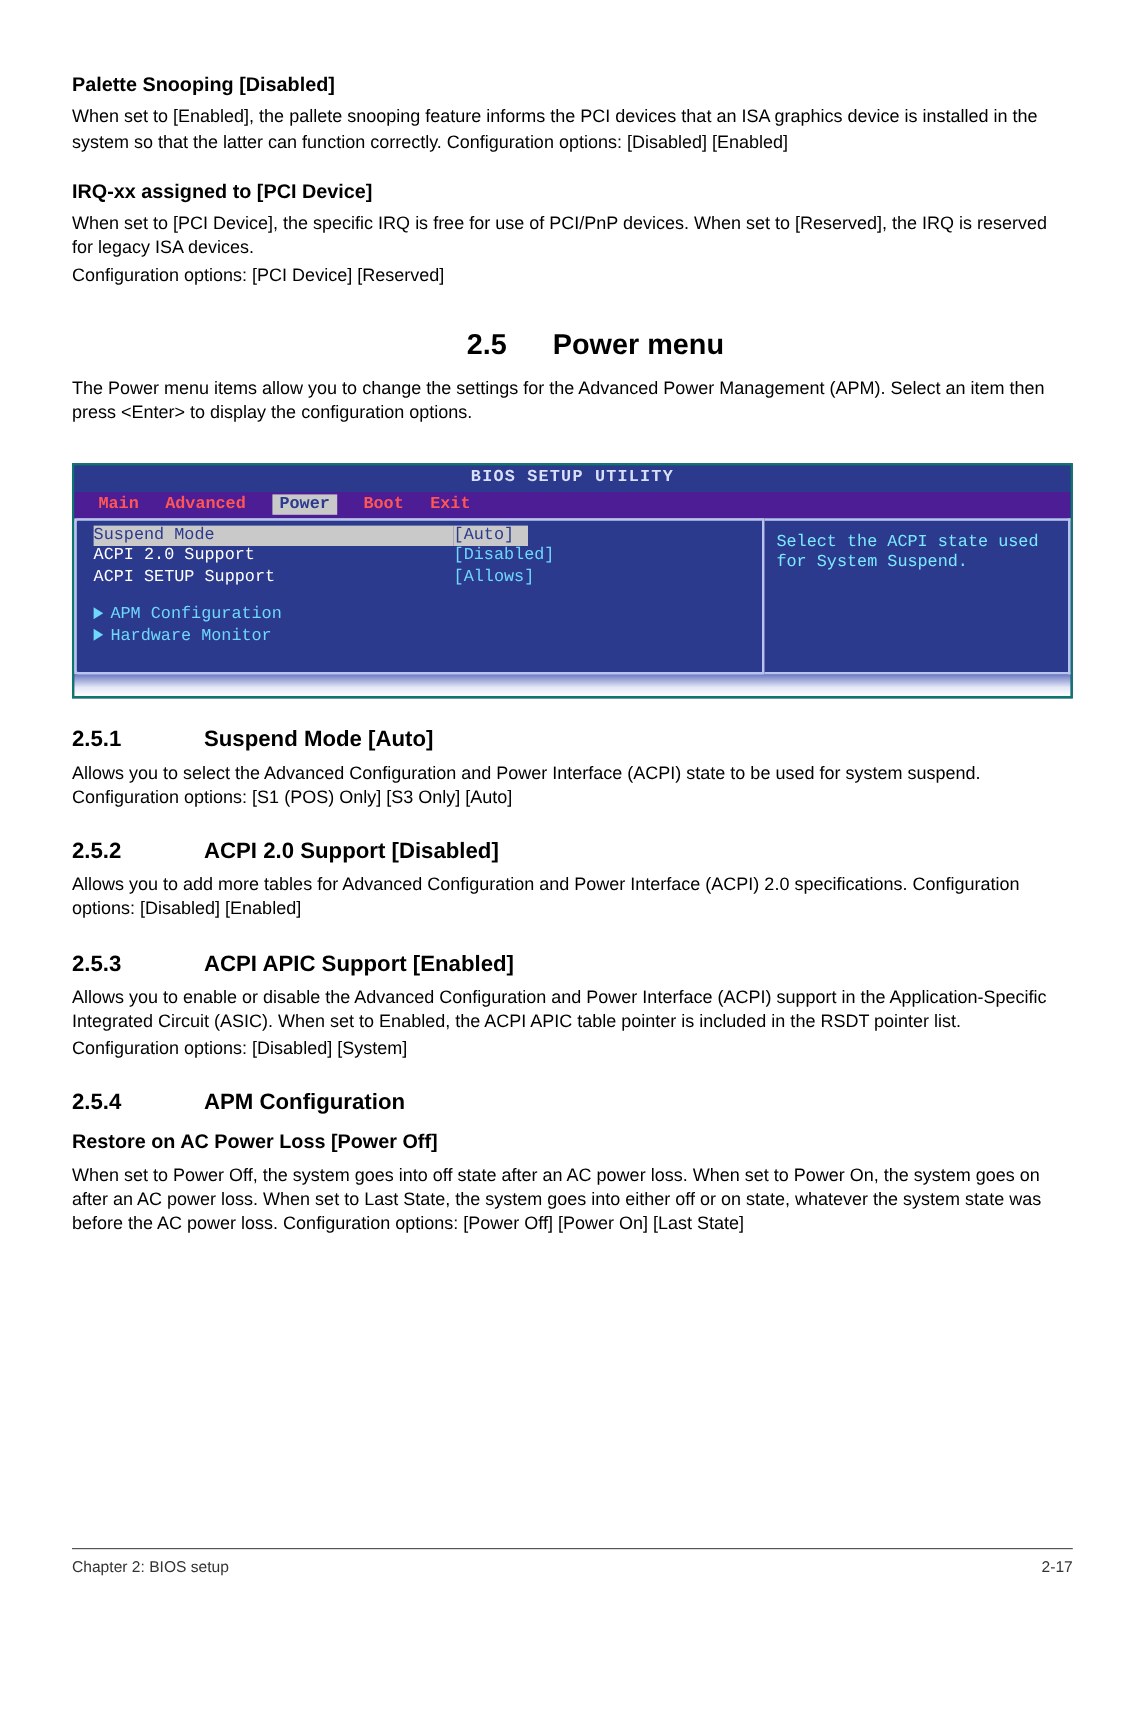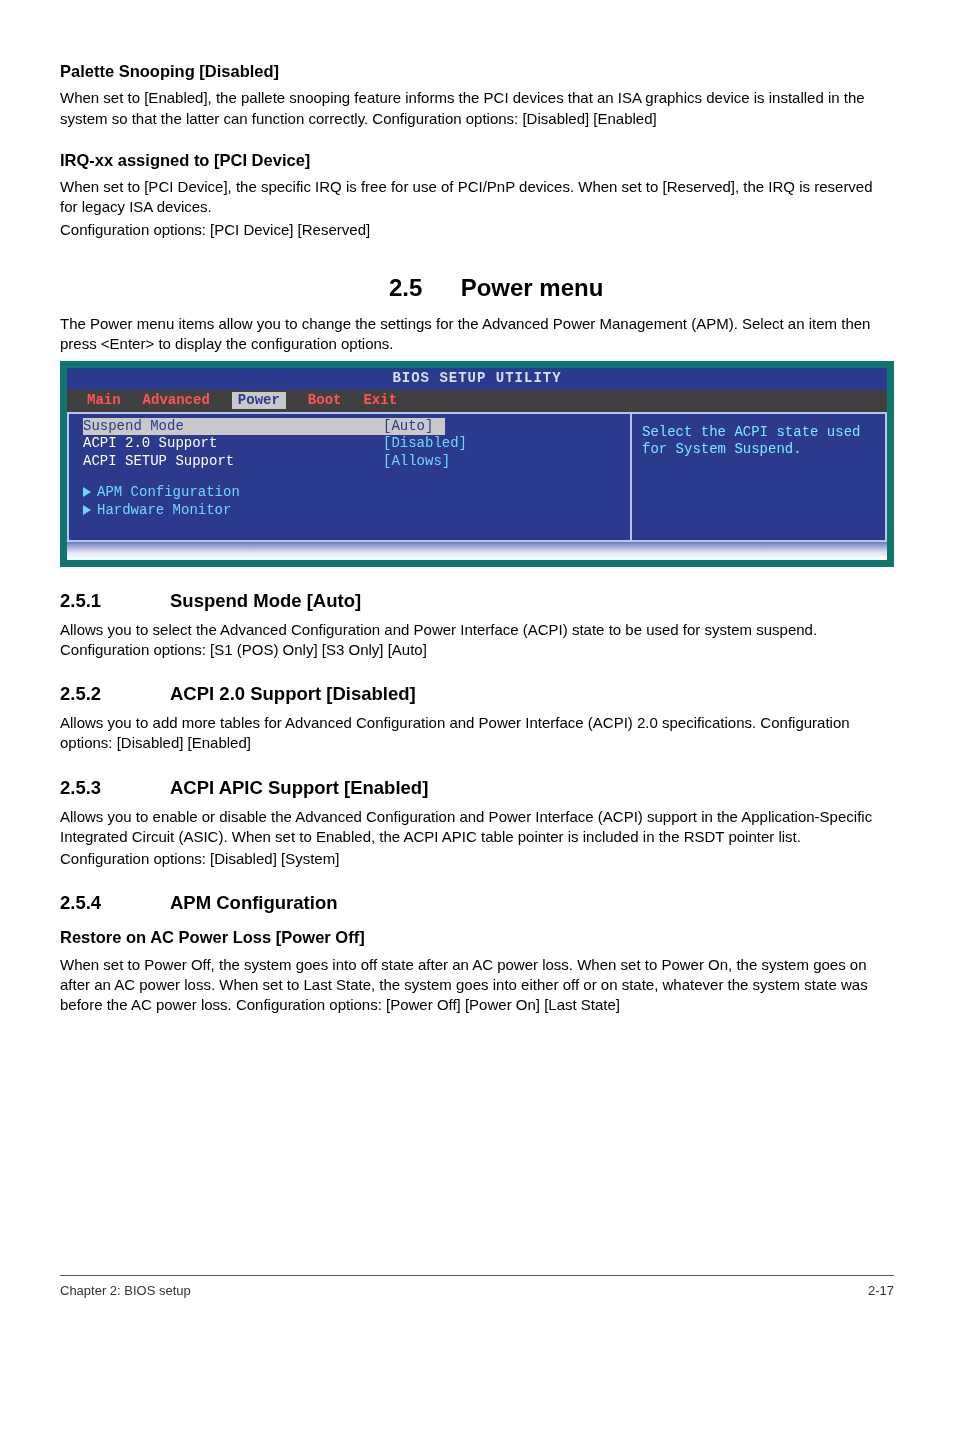--- a/index.html
+++ b/index.html
@@ -31,22 +31,22 @@
     h2.sub-title {
       font-size: 18.5px;
       font-weight: bold;
       margin-top: 22px;
       margin-bottom: 6px;
     }
     h2.sub-title .num { display: inline-block; width: 110px; }
 
     
     .bios {
-      margin-top: 6px;
-      border: 7px solid #0f766e;
+      margin-top: 31px;
+      border: 2px solid #0f766e;
       font-family: "Courier New", monospace;
       font-size: 14px;
       background: #2b3a8c;
       color: #fff;
       line-height: 1.25;
       position: relative;
     }
     .bios-titlebar {
       background: #2b3a8c;
       color: #fff;
@@ -64,21 +64,21 @@
       font-weight: bold;
       letter-spacing: 1px;
       pointer-events: none;
     }
     .bios-tabs {
       display: flex;
       gap: 22px;
       padding-left: 20px;
       align-items: center;
       height: 22px;
-      background: #404040;
+      background: #4c1d95;
       font-weight: bold;
     }
     .bios-tabs .tab { color: #ff5555; }
     .bios-tabs .tab.active {
       background: #c9c9c9;
       color: #2b3a8c;
       padding: 0 6px;
       text-align: right;
     }
     .bios-body {

